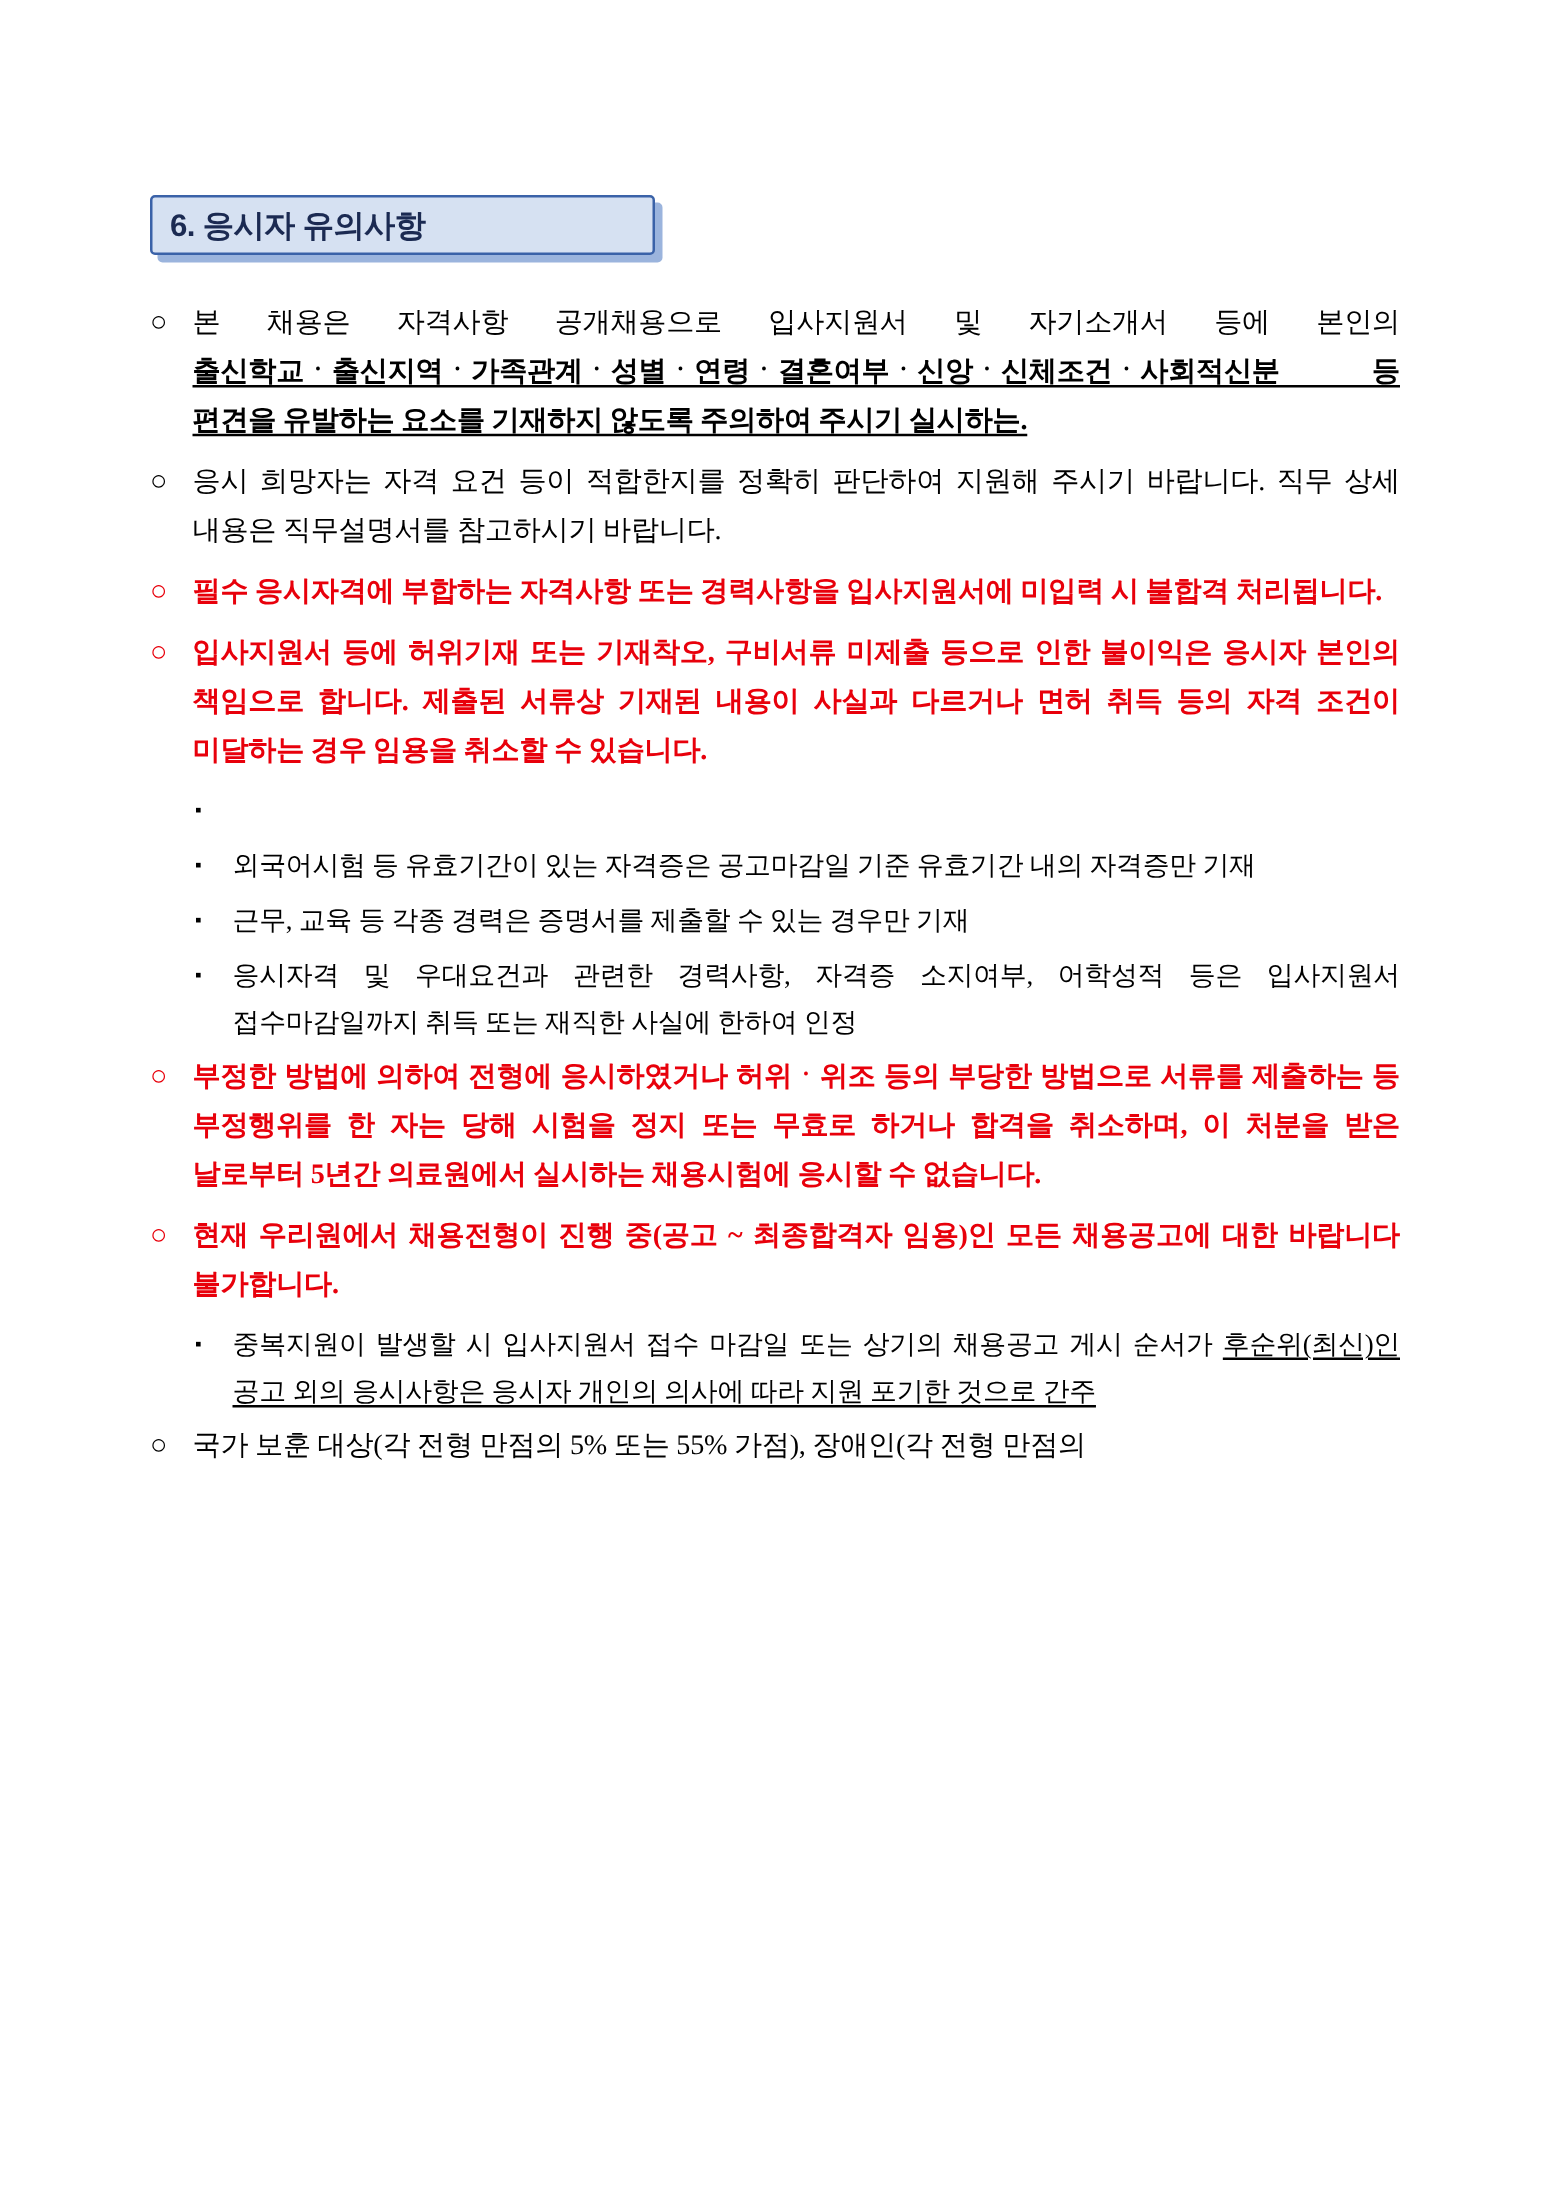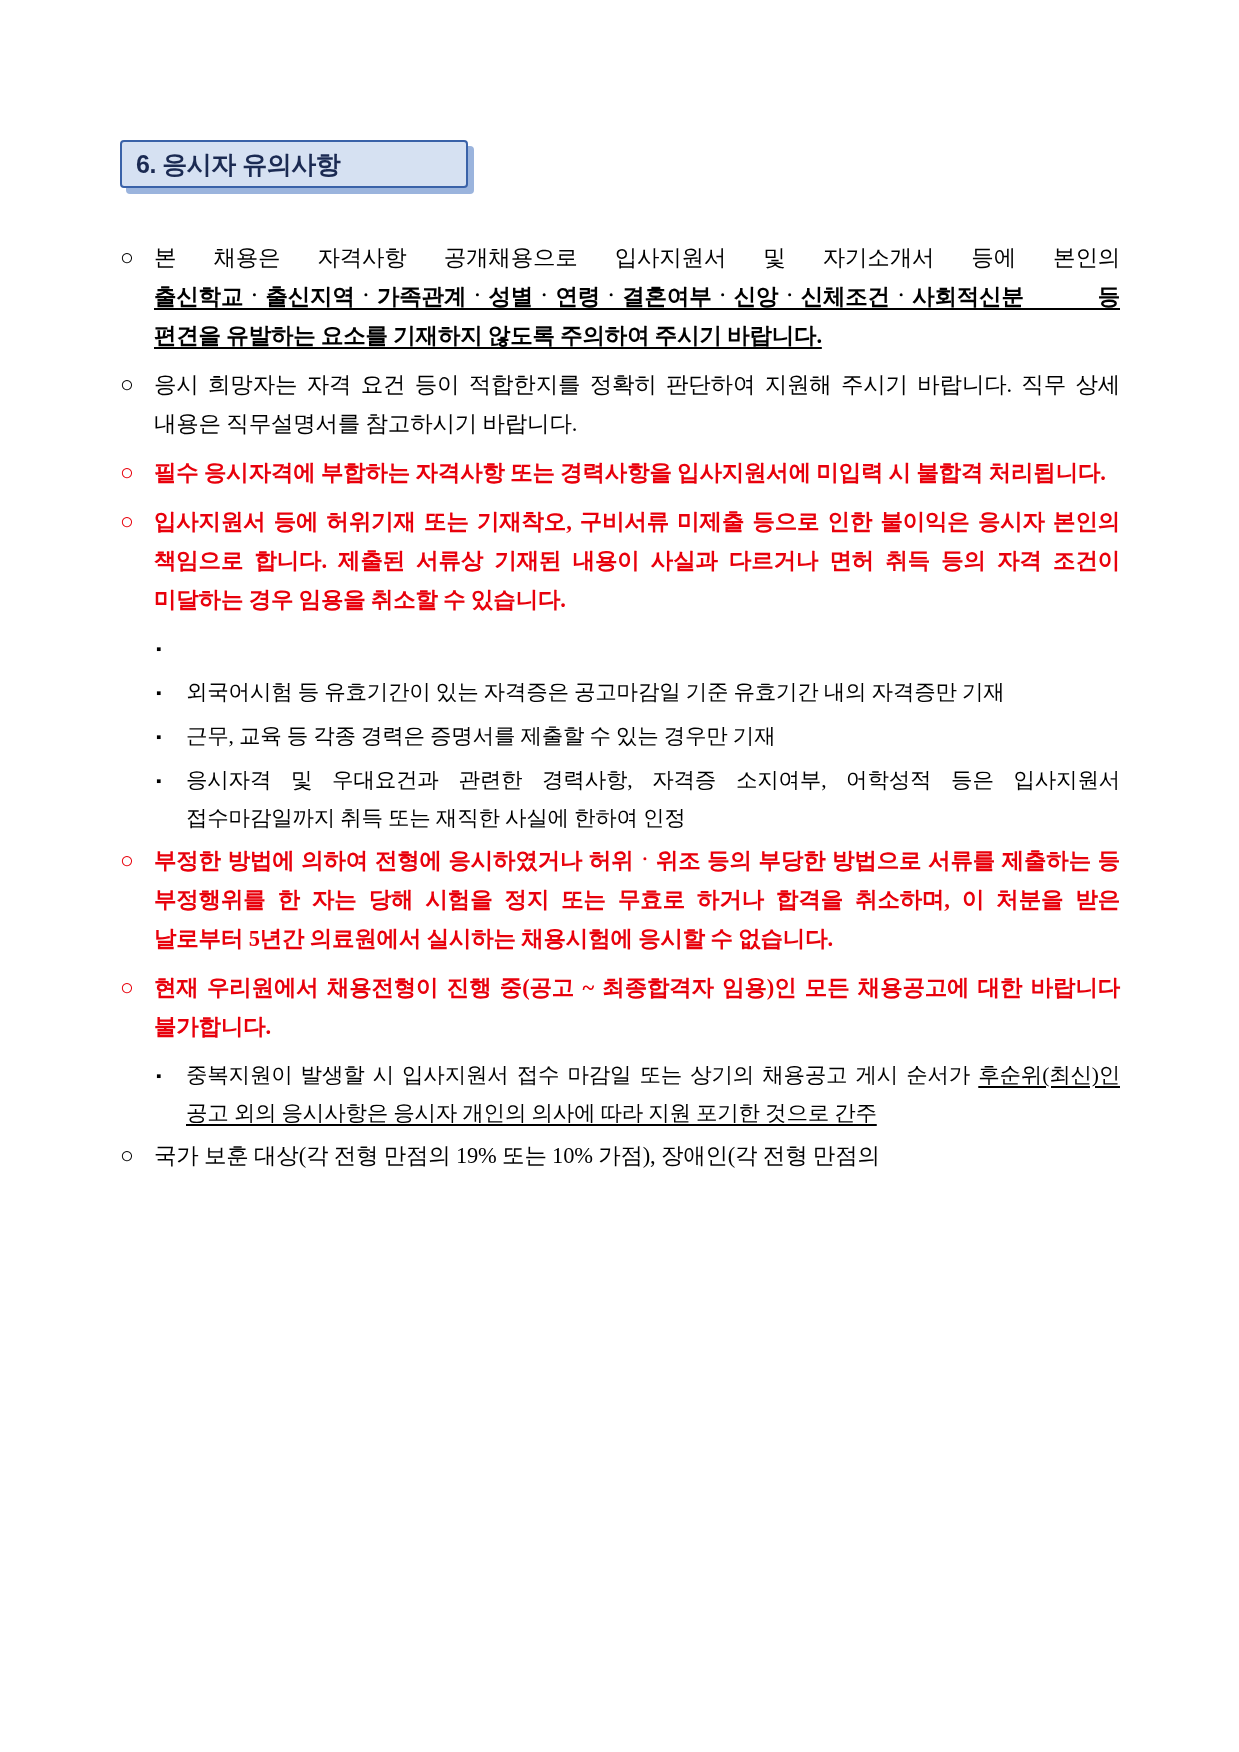--- a/index.html
+++ b/index.html
@@ -14,22 +14,22 @@
     background: #ffffff;
     font-family: "Liberation Serif", serif;
     box-sizing: border-box;
     overflow: hidden;
   }
 
   
   .section-heading {
     position: absolute;
     left: 120px;
-    top: 140px;
-    width: 348px;
+    top: 156px;
+    width: 404px;
     height: 48px;
   }
   .heading-shadow {
     position: absolute;
     left: 6px;
     top: 6px;
     width: 100%;
     height: 100%;
     background: #9bb4dd;
     border-radius: 4px;
@@ -129,21 +129,21 @@
     <div class="heading-shadow"></div>
     <div class="heading-box">
       <span class="heading-text">6. 응시자 유의사항</span>
     </div>
   </div>
 
   <div class="content">
 
     <div class="item">
       <span class="bullet-circle">○</span>
-      <div class="text"><span>본 채용은 자격사항 공개채용으로 입사지원서 및 자기소개서 등에 본인의 </span><span class="bu">출신학교ㆍ출신지역ㆍ가족관계ㆍ성별ㆍ연령ㆍ결혼여부ㆍ신앙ㆍ신체조건ㆍ사회적신분 등 편견을 유발하는 요소를 기재하지 않도록 주의하여 주시기 바랍니다.</span></div>
+      <div class="text"><span>본 채용은 자격사항 공개채용으로 입사지원서 및 자기소개서 등에 본인의 </span><span class="bu">출신학교ㆍ출신지역ㆍ가족관계ㆍ성별ㆍ연령ㆍ결혼여부ㆍ신앙ㆍ신체조건ㆍ사회적신분 등 편견을 유발하는 요소를 기재하지 않도록 주의하여 주시기 실시하는.</span></div>
     </div>
 
     <div class="item">
       <span class="bullet-circle">○</span>
       <div class="text">응시 희망자는 자격 요건 등이 적합한지를 정확히 판단하여 지원해 주시기 바랍니다. 직무 상세 내용은 직무설명서를 참고하시기 바랍니다.</div>
     </div>
 
     <div class="item">
       <span class="bullet-circle red">○</span>
       <div class="text red">필수 응시자격에 부합하는 자격사항 또는 경력사항을 입사지원서에 미입력 시 불합격 처리됩니다.</div>
@@ -183,17 +183,17 @@
       <div class="text red">현재 우리원에서 채용전형이 진행 중(공고 ~ 최종합격자 임용)인 모든 채용공고에 대한 바랍니다 불가합니다.</div>
     </div>
 
     <div class="item tight">
       <span class="bullet-square">▪</span>
       <div class="text sub"><span>중복지원이 발생할 시 입사지원서 접수 마감일 또는 상기의 채용공고 게시 순서가 </span><span class="u">후순위(최신)인 공고 외의 응시사항은 응시자 개인의 의사에 따라 지원 포기한 것으로 간주</span></div>
     </div>
 
     <div class="item">
       <span class="bullet-circle">○</span>
-      <div class="text">국가 보훈 대상(각 전형 만점의 19% 또는 10% 가점), 장애인(각 전형 만점의</div>
+      <div class="text">국가 보훈 대상(각 전형 만점의 5% 또는 55% 가점), 장애인(각 전형 만점의</div>
     </div>
 
   </div>
 </div>
 
 </body></html>

